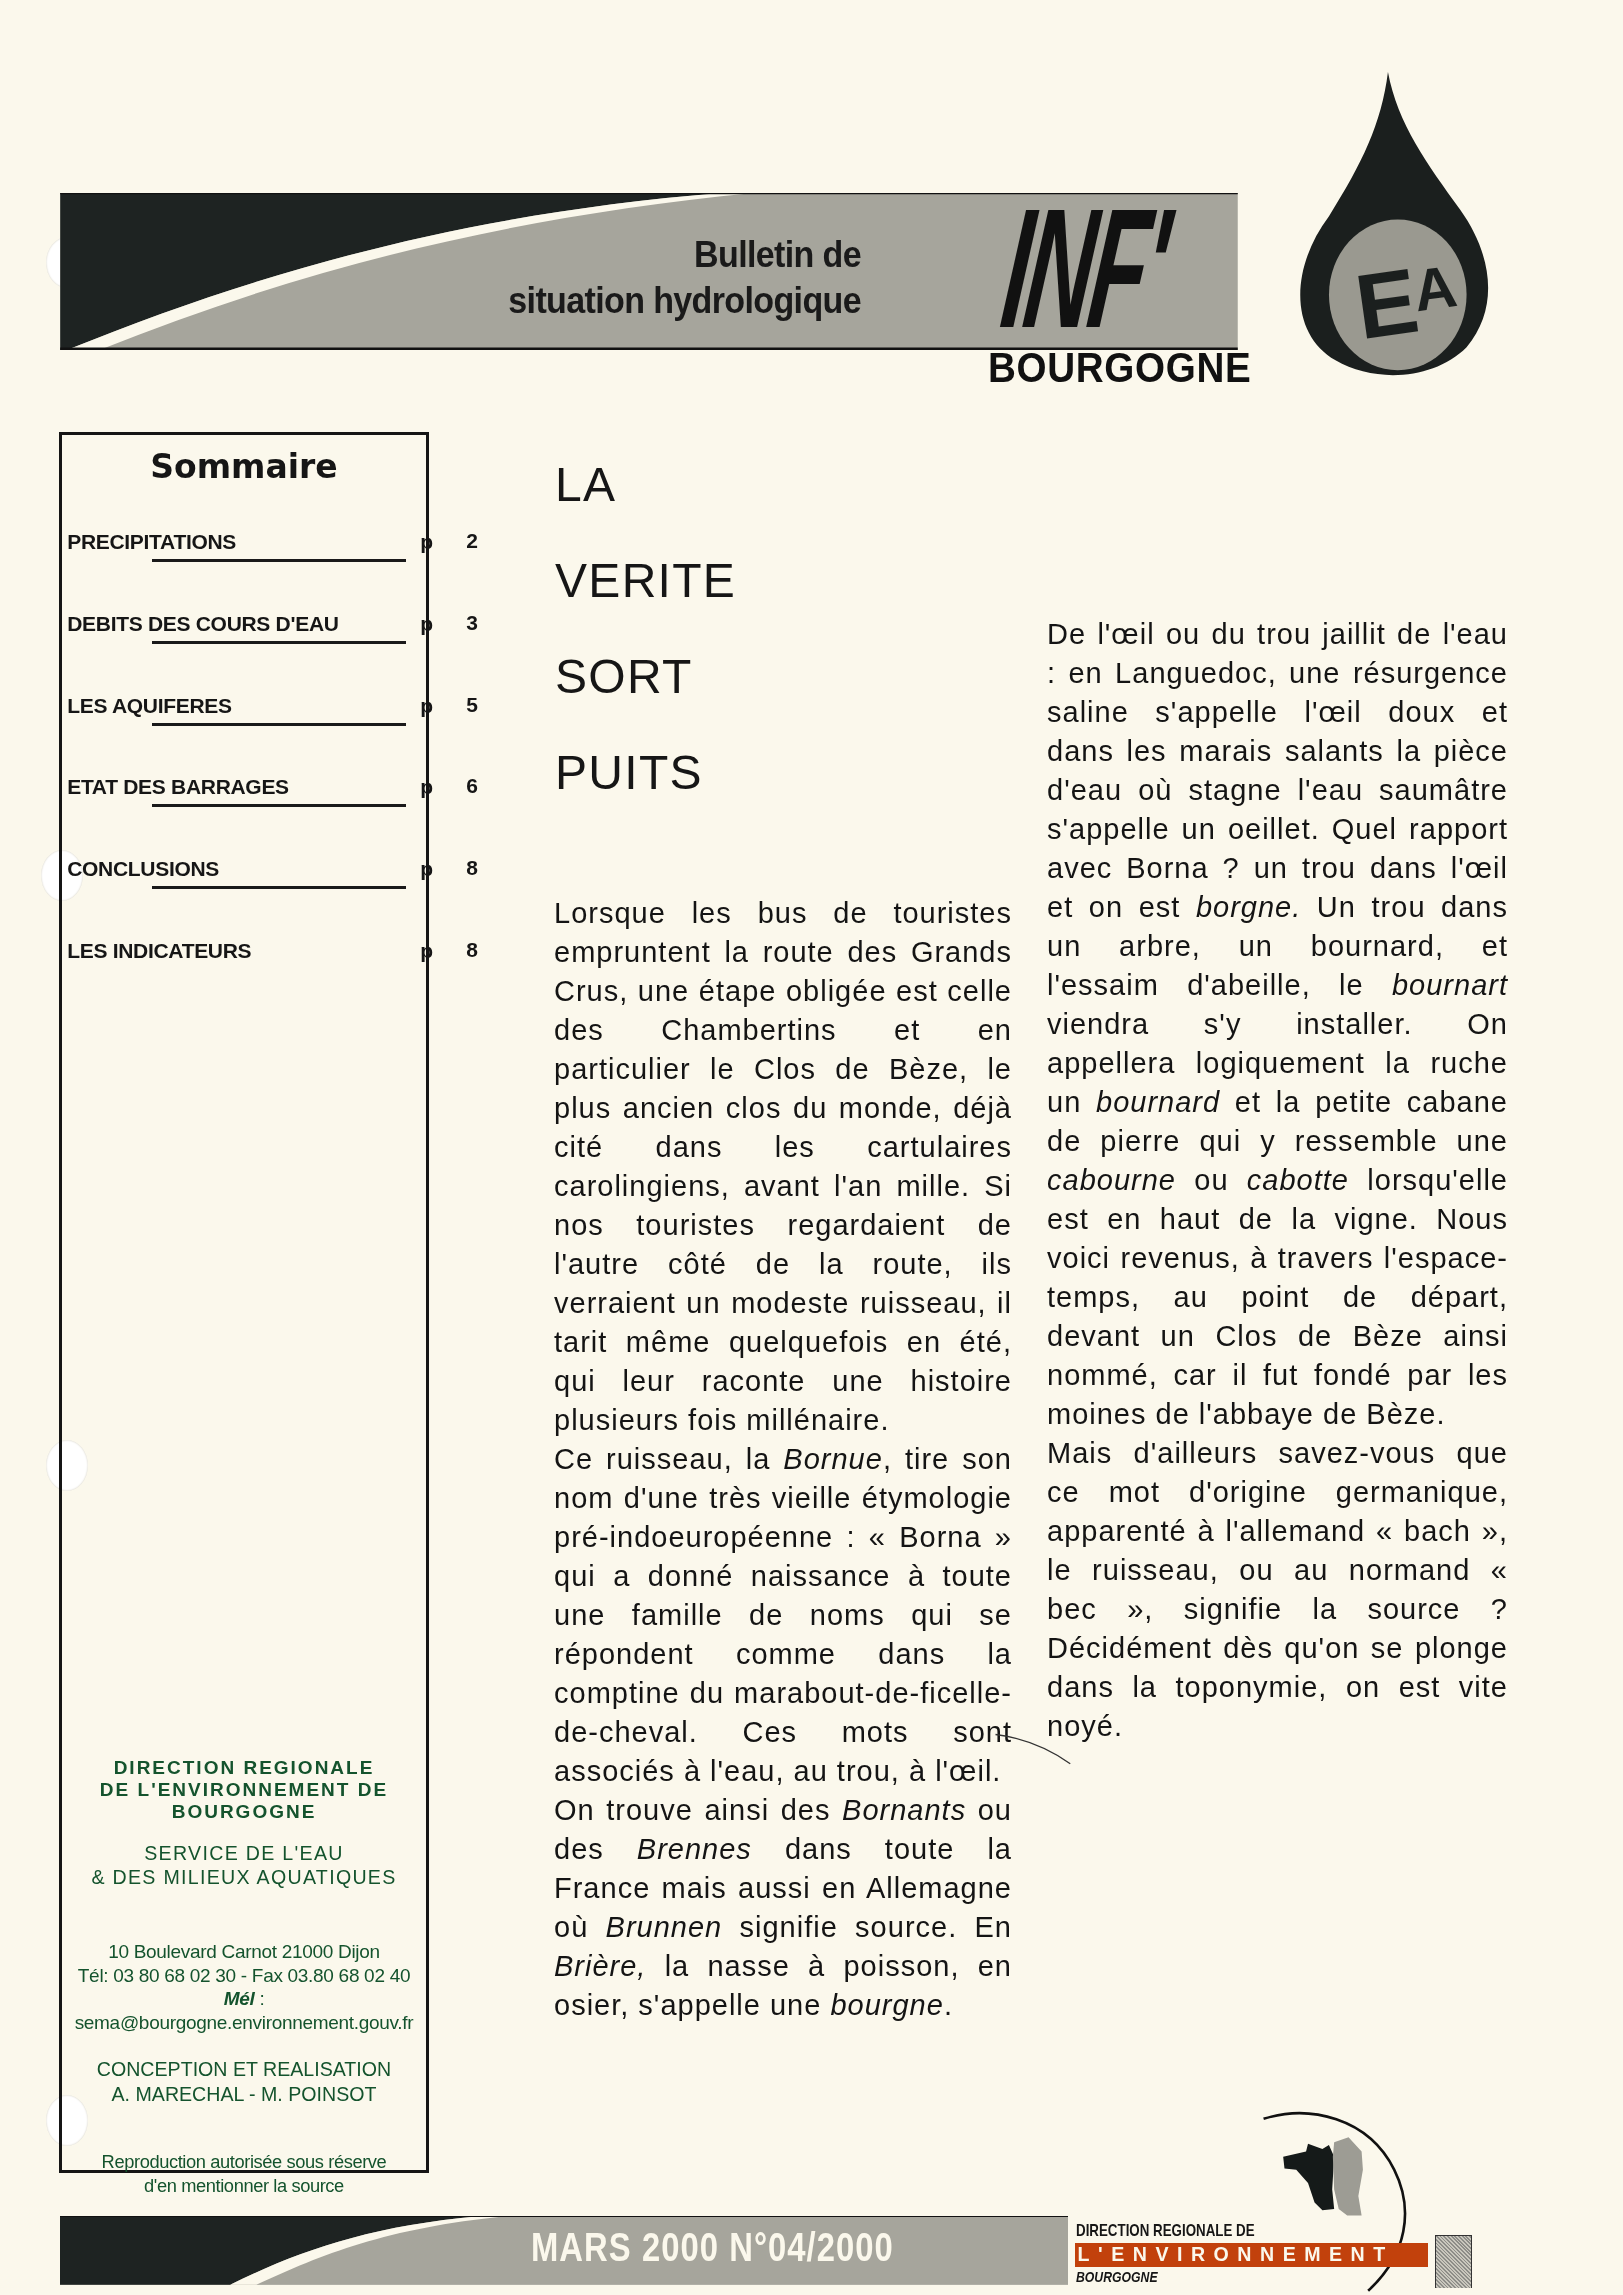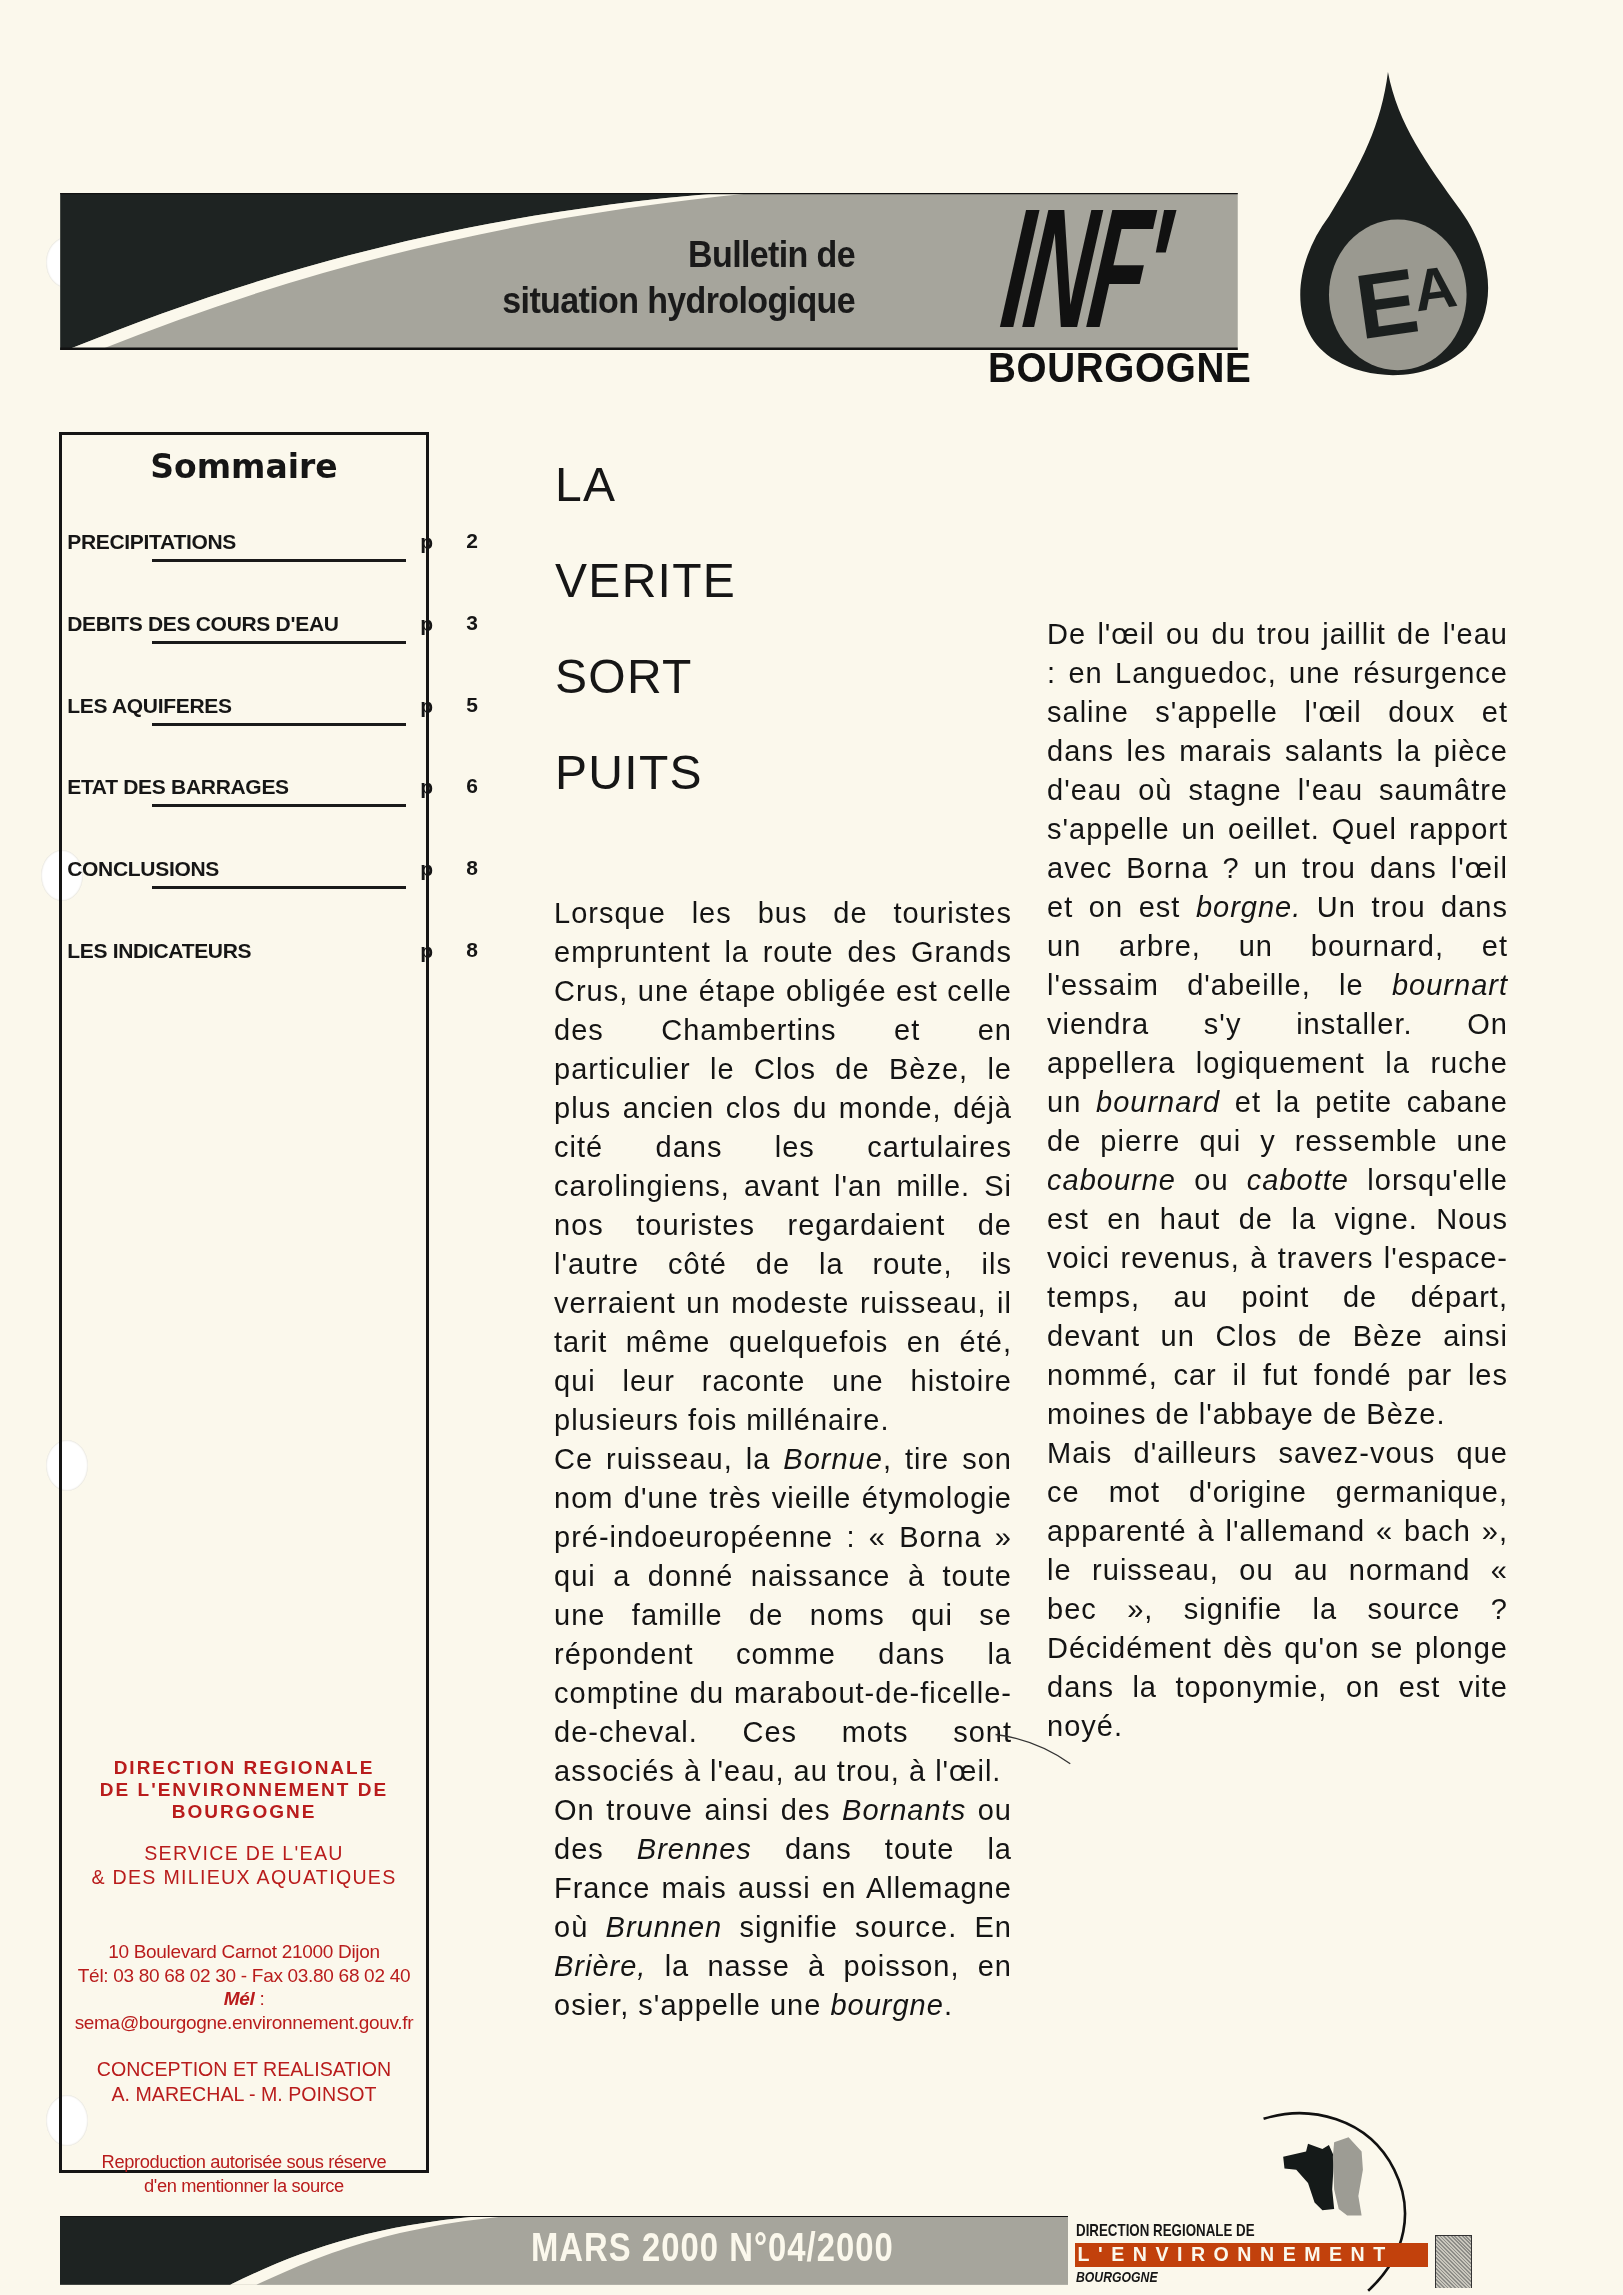--- a/index.html
+++ b/index.html
@@ -9,40 +9,40 @@
     position: relative; overflow: hidden;
     font-family: "Liberation Sans", "DejaVu Sans", sans-serif;
     color: #161616;
   }
   .abs { position: absolute; }
 
   
   .hole { position: absolute; width: 42px; height: 51px; border-radius: 50%; background: #ffffff; box-shadow: inset 0 0 2px #cfcabb; left: 46px; }
 
   
-  .hdr-band { left: 60px; top: 193px; width: 1214px; height: 157px; }
+  .hdr-band { left: 60px; top: 193px; width: 1214px; height: 157px; padding-left: 6px; }
   .hdr-band svg { position: absolute; left: 0; top: 0; }
   .hdr-title { position: absolute; right: 419px; top: 39px; width: 589px; text-align: right;
     font-weight: bold; font-size: 37px; line-height: 46px; color: #1a1a1a;
     font-family: "Liberation Sans", sans-serif; letter-spacing: -0.7px; transform: scaleX(0.92); transform-origin: right top; }
   .logo-inf { left: 1015px; top: 183px; font-family: "Liberation Sans", sans-serif; font-style: italic;
     font-size: 170px; font-weight: bold; color: #111; letter-spacing: -6.5px; transform: scaleX(0.55) skewX(-12deg); transform-origin: left top; line-height: 1; }
   .logo-drop { left: 1283px; top: 72px; }
   .logo-region { left: 988px; top: 344px; font-size: 42px; font-weight: bold; letter-spacing: 0.7px; color: #111; transform: scaleX(0.92); transform-origin: left top; }
 
   
   .som-box { left: 59px; top: 432px; width: 370px; height: 1741px; border: 3.3px solid #151515; box-sizing: border-box; }
   .som-title { position: absolute; left: 0; right: 0; top: 11.8px; text-align: center; font-size: 33px; font-weight: bold; font-family: "DejaVu Sans", sans-serif; }
   .som-item { position: absolute; left: 5.2px; right: 19.6px; height: 39px; }
   .som-label { position: absolute; left: 0; top: 0; font-size: 21px; font-weight: bold; letter-spacing: -0.3px; }
   .som-p { position: absolute; left: 353px; top: 0; font-size: 21px; font-weight: bold; }
   .som-num { position: absolute; left: 399px; top: -1.3px; font-size: 21px; font-weight: bold; }
   .som-rule { position: absolute; left: 85px; right: 0; top: 29px; height: 2.6px; background: #1a1a1a; }
 
-  .contact { position: absolute; left: 0; right: 0; text-align: center; color: #b91c1c; }
+  .contact { position: absolute; left: 0; right: 0; text-align: center; color: #14532d; }
   .c-org { top: 1322px; font-size: 19px; font-weight: bold; letter-spacing: 2px; line-height: 22px; }
   .c-svc { top: 1407px; font-size: 19.6px; letter-spacing: 1.3px; line-height: 23.6px; }
   .c-addr { top: 1505px; font-size: 19px; line-height: 23.6px; letter-spacing: -0.3px; }
   .c-mel { font-style: italic; font-weight: bold; }
   .c-conc { top: 1622px; font-size: 19.6px; line-height: 25px; }
   .c-repro { top: 1715px; font-size: 18.3px; line-height: 23.6px; letter-spacing: -0.4px; }
 
   
   .main-title { left: 555px; top: 437px; font-size: 48px; font-weight: normal; line-height: 96px; letter-spacing: 1.3px; }
   .main-title div { display: block; }

